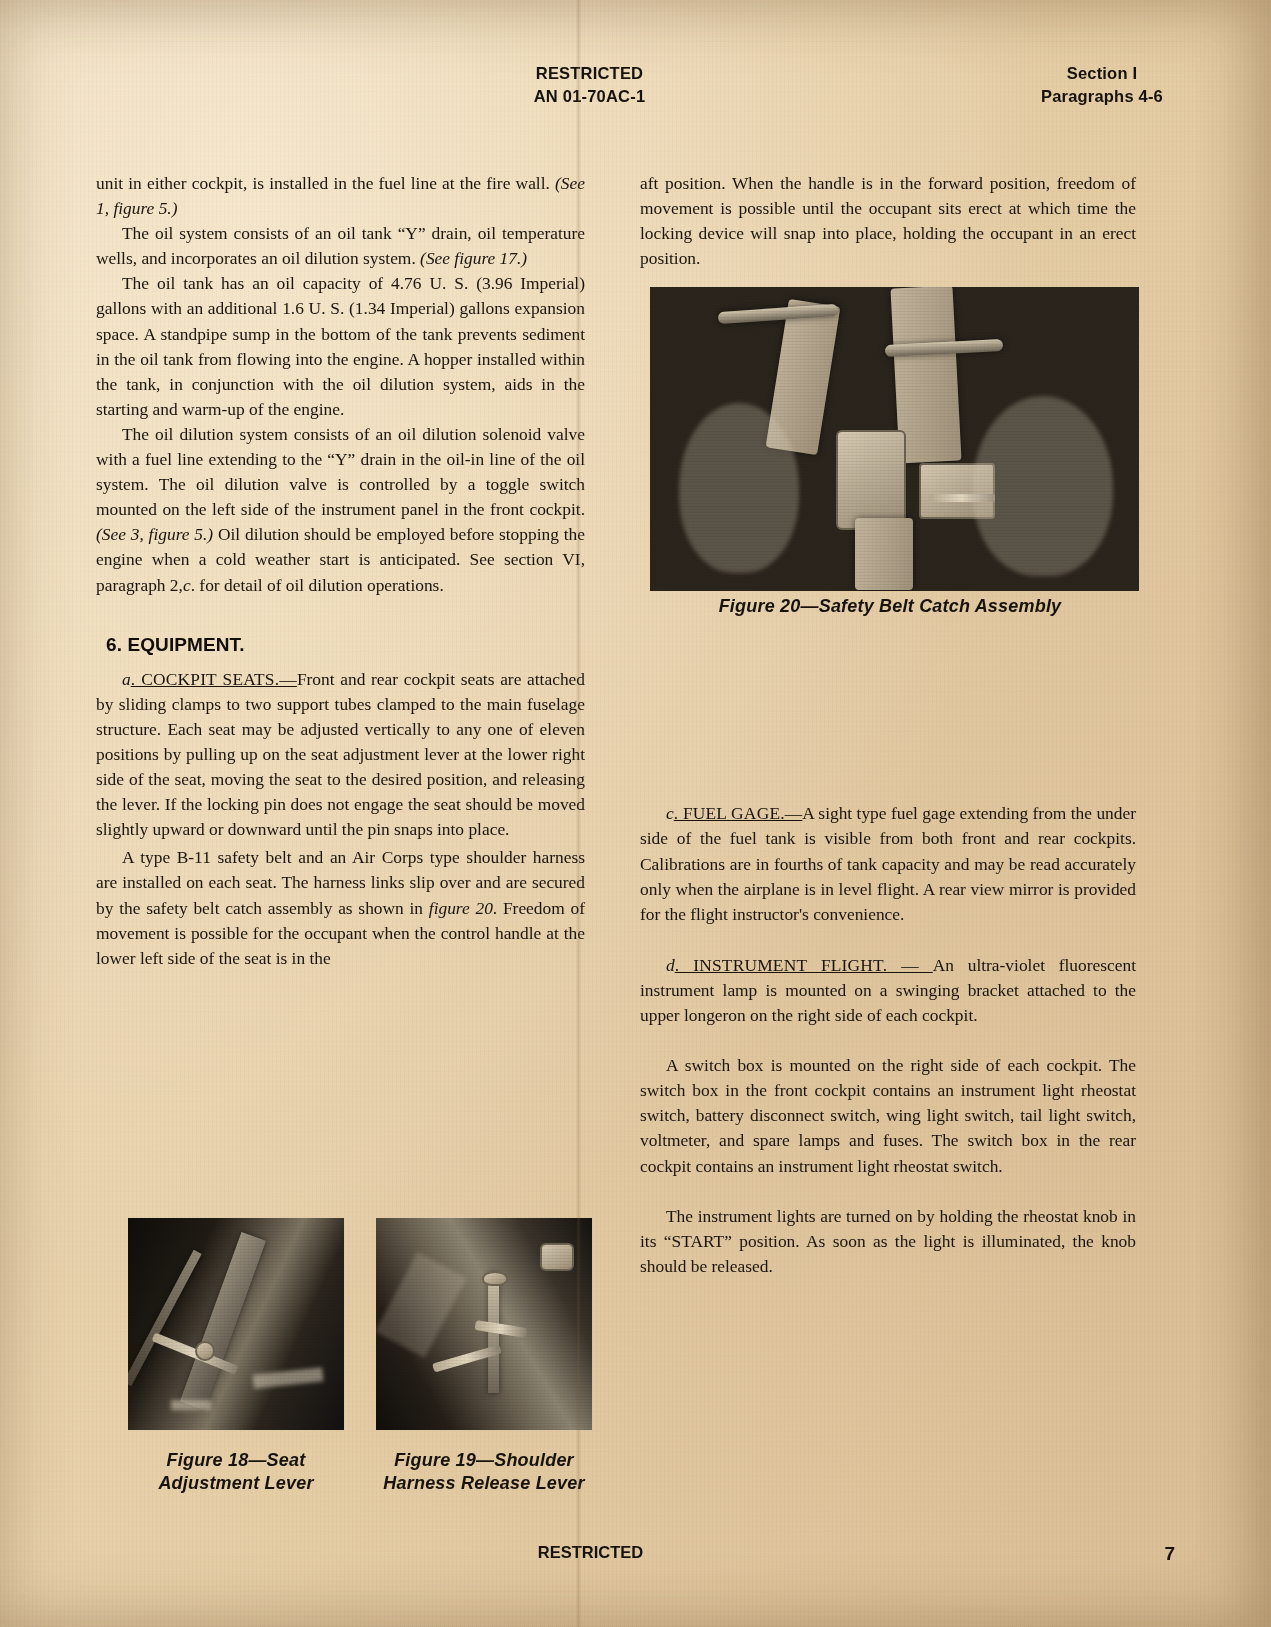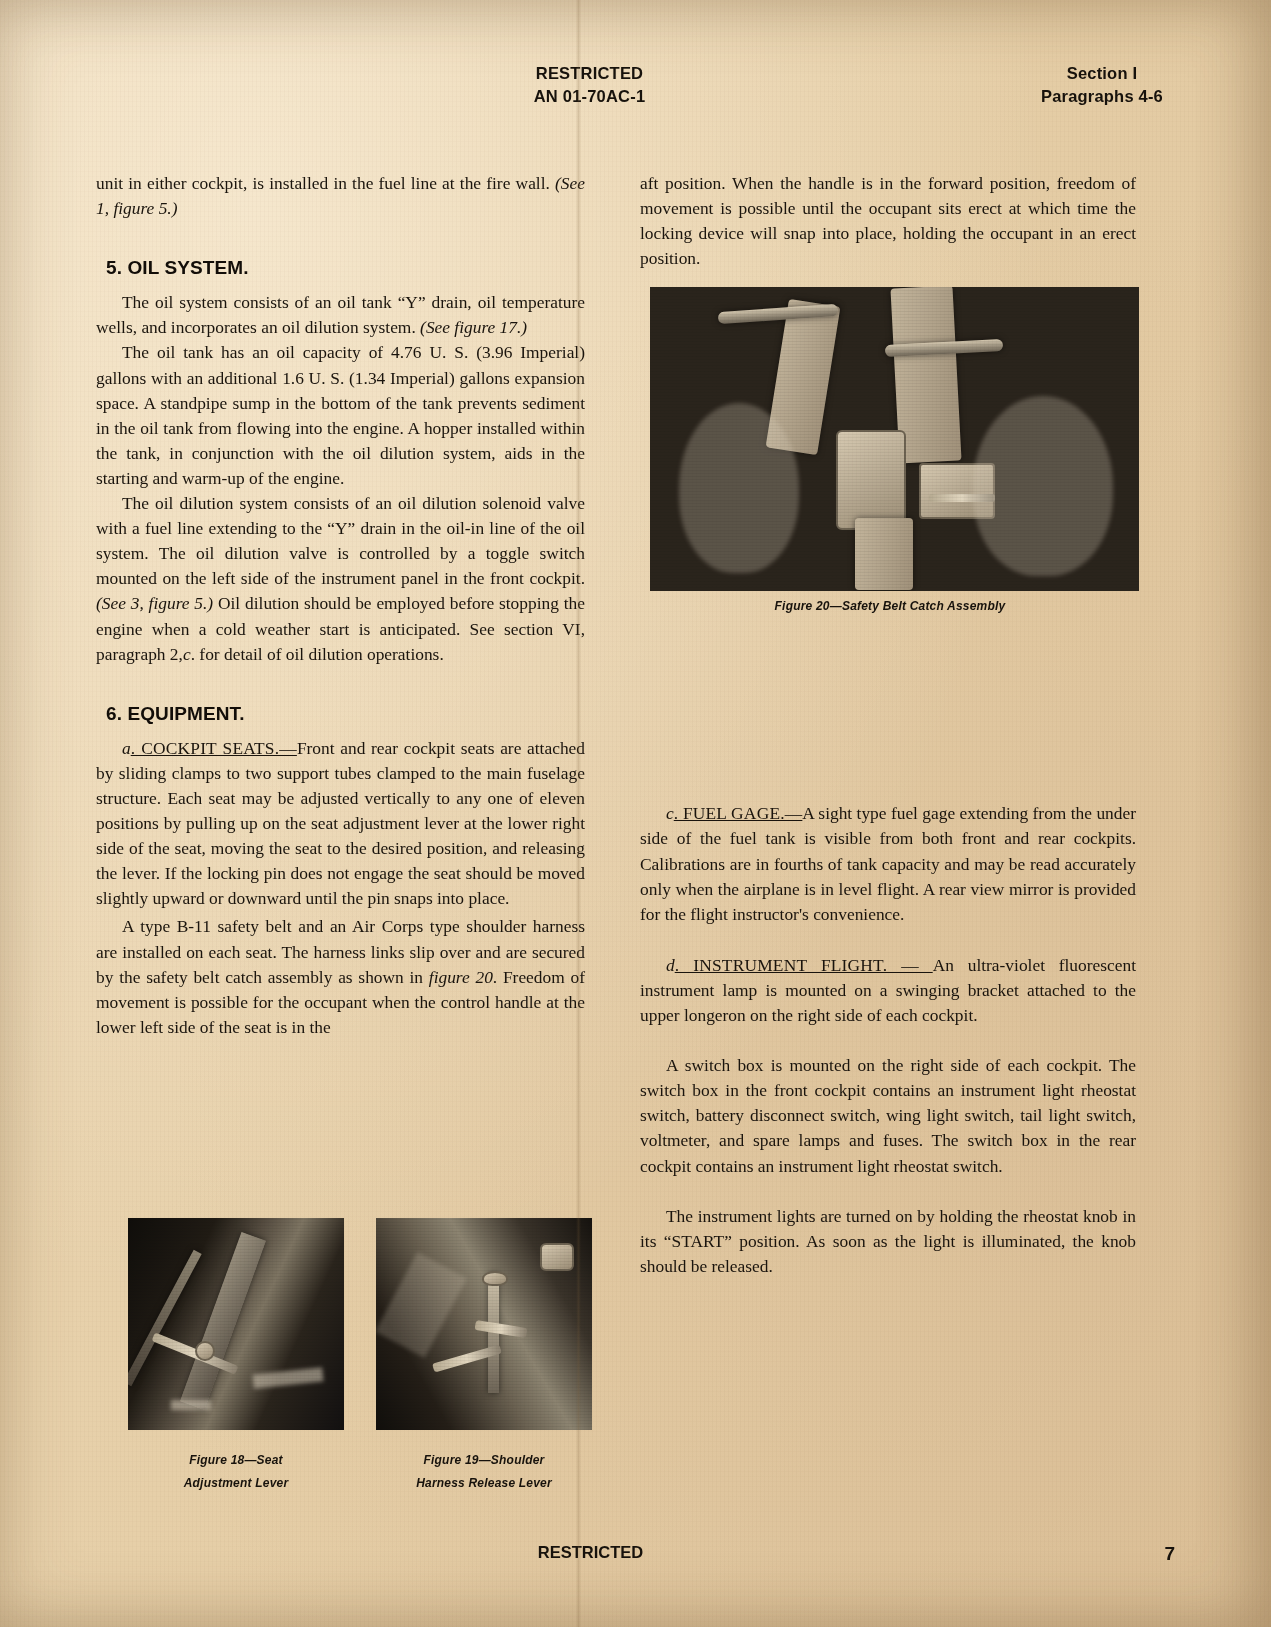--- a/index.html
+++ b/index.html
@@ -130,21 +130,21 @@
     inset: 0;
     mix-blend-mode: multiply;
     background:
       repeating-linear-gradient(0deg, rgba(0,0,0,0.10) 0 1px, rgba(0,0,0,0) 1px 3px);
     opacity: .5;
   }
   .fig-caption {
     font-family: "Liberation Sans", "DejaVu Sans", sans-serif;
     font-weight: bold;
     font-style: italic;
-    font-size: 12px;
+    font-size: 18px;
     line-height: 23px;
     color: #17120c;
     text-align: center;
     letter-spacing: 0.2px;
   }
 
   
   .fig20 {
     position: absolute;
     left: 650px;
@@ -286,21 +286,20 @@
     <div class="rh-right">
       <div class="rh-line">Section I</div>
       <div class="rh-line">Paragraphs 4-6</div>
     </div>
   </div>
 
   <div class="col col-left">
 
     <p><span>unit in either cockpit, is installed in the fuel line at the fire wall. </span><em>(See 1, figure 5.)</em></p>
 
-    <div class="sec-head">5. OIL SYSTEM.</div>
 
     <p class="indent"><span>The oil system consists of an oil tank “Y” drain, oil temperature wells, and incorporates an oil dilution system. </span><em>(See figure 17.)</em></p>
 
     <p class="indent">The oil tank has an oil capacity of 4.76 U. S. (3.96 Imperial) gallons with an additional 1.6 U. S. (1.34 Imperial) gallons expansion space. A standpipe sump in the bottom of the tank prevents sediment in the oil tank from flowing into the engine. A hopper installed within the tank, in conjunction with the oil dilution system, aids in the starting and warm-up of the engine.</p>
 
     <p class="indent"><span>The oil dilution system consists of an oil dilution solenoid valve with a fuel line extending to the “Y” drain in the oil-in line of the oil system. The oil dilution valve is controlled by a toggle switch mounted on the left side of the instrument panel in the front cockpit. </span><em>(See 3, figure 5.)</em><span> Oil dilution should be employed before stopping the engine when a cold weather start is anticipated. See section VI, paragraph 2,</span><em>c</em><span>. for detail of oil dilution operations.</span></p>
 
     <div class="sec-head">6. EQUIPMENT.</div>
 
     <p class="indent"><em class="lett">a</em><span class="caps">. COCKPIT SEATS.—</span><span>Front and rear cockpit seats are attached by sliding clamps to two support tubes clamped to the main fuselage structure. Each seat may be adjusted vertically to any one of eleven positions by pulling up on the seat adjustment lever at the lower right side of the seat, moving the seat to the desired position, and releasing the lever. If the locking pin does not engage the seat should be moved slightly upward or downward until the pin snaps into place.</span></p>

